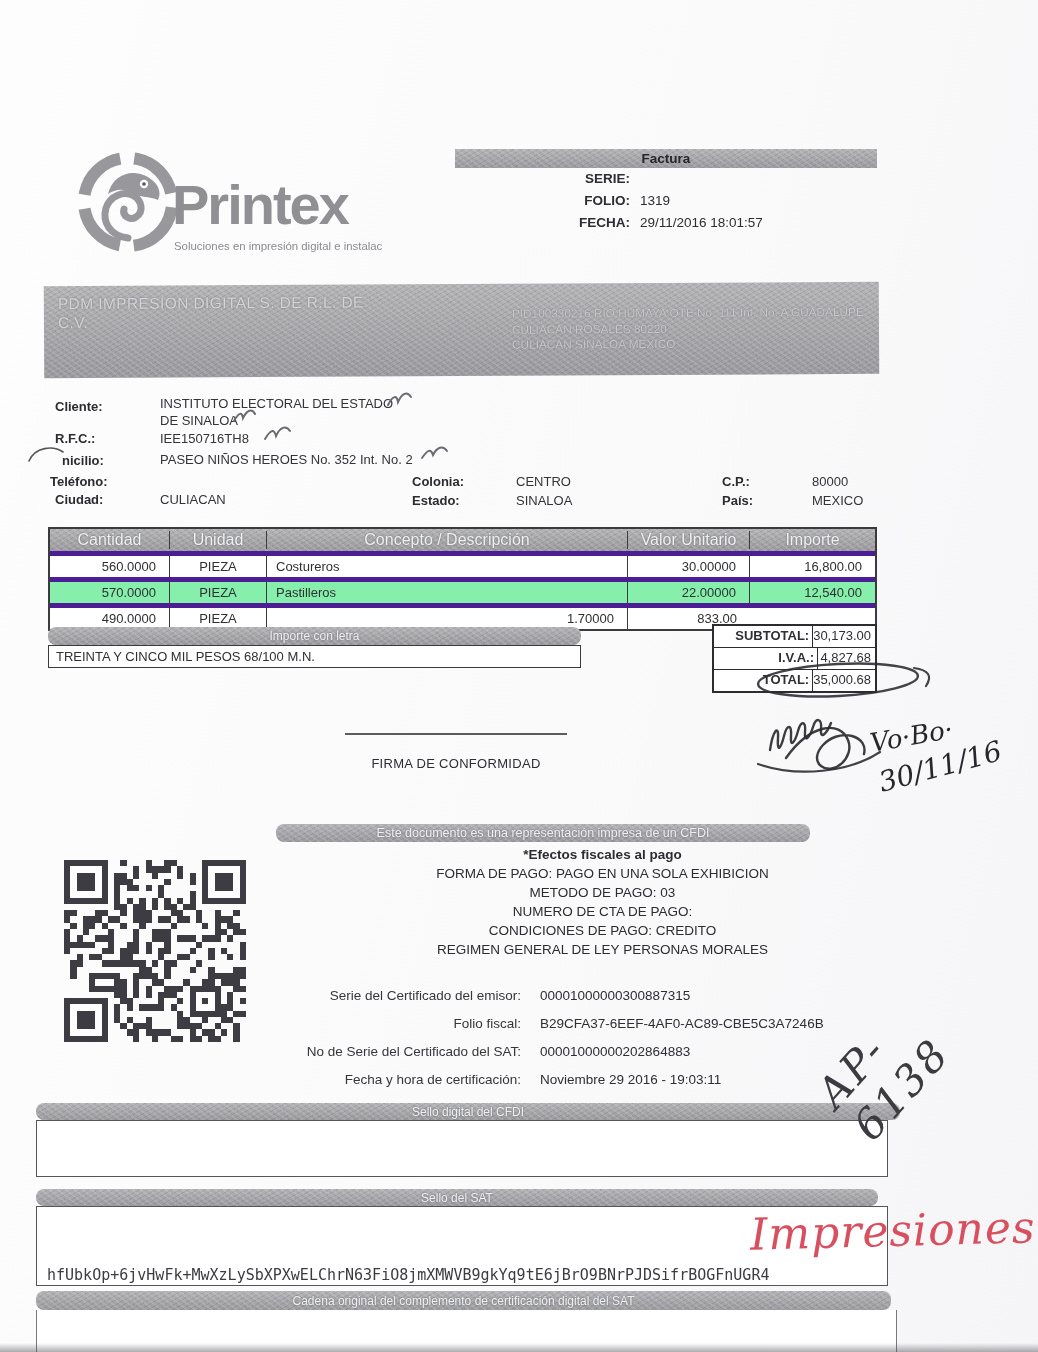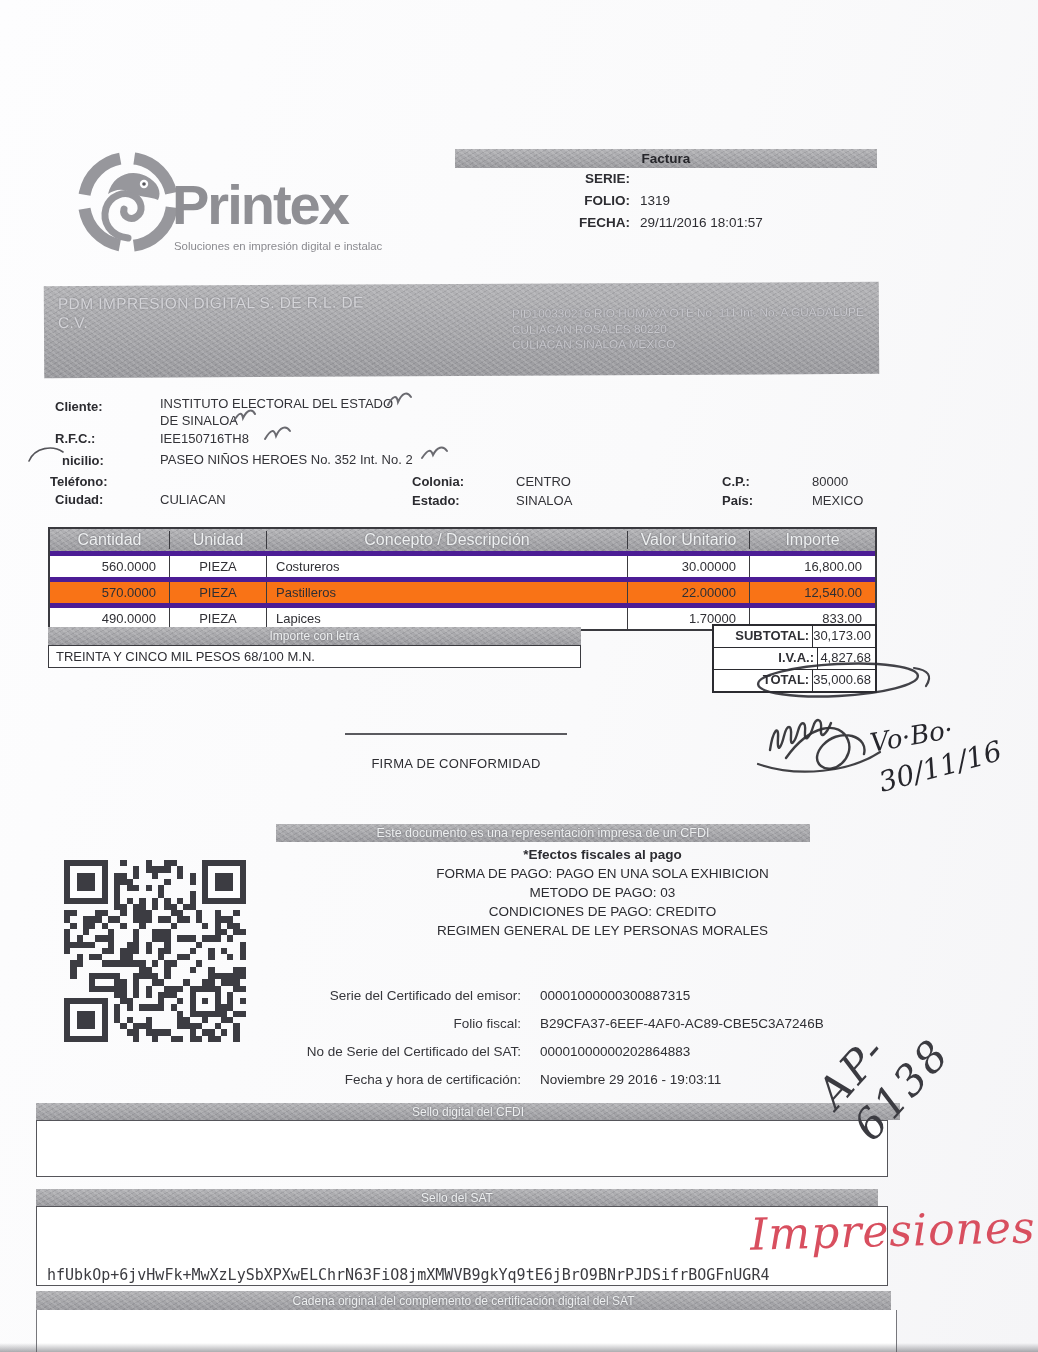--- a/index.html
+++ b/index.html
@@ -48,21 +48,21 @@
   .cfdi-lines{text-align:center;font-size:13.5px;line-height:19px;color:#2c2c31;}
   .cfdi-lines div:first-child{font-weight:bold;}
   .cert-label{position:absolute;left:160px;width:361px;text-align:right;font-size:13.5px;color:#36363b;}
   .cert-value{position:absolute;left:540px;font-size:13.5px;color:#2e2e33;}
   .mono-box{border:1.3px solid #55555a;background:#fff;box-sizing:border-box;padding:6px 10px 0 10px;
        font-family:"DejaVu Sans Mono",monospace;font-size:15px;line-height:25px;color:#3b3b40;white-space:pre;overflow:hidden;}
   .open-box{border-left:1px solid #77777c;border-right:1px solid #77777c;background:#fff;}
   .hw{font-family:"DejaVu Serif",serif;font-style:italic;fill:#26262c;}
   .hw-red{font-family:"DejaVu Serif",serif;font-style:italic;color:#d84f5f;letter-spacing:1px;}
   .hw-dark{font-family:"DejaVu Serif",serif;font-style:italic;color:#3b3b41;letter-spacing:3px;}
-  .bar-sm{font-size:12px;}
+  .bar-sm{font-size:12px;border-radius:8px;}
   .page-bottom{background:linear-gradient(180deg,rgba(130,130,136,0),rgba(90,90,97,.5));}
 </style>
 </head>
 <body>
 
 <div class="page">
 
   <svg class="abs" style="left:72px;top:140px" width="310" height="130" viewBox="0 0 310 130">
     <circle cx="56" cy="62" r="44" fill="none" stroke="#97979c" stroke-width="12" stroke-dasharray="54 14" transform="rotate(12 56 62)"></circle>
     <path d="M56 98 C38 96 30 82 34 68 C38 56 52 50 62 56 C70 61 72 72 64 77 C58 81 50 76 52 69" fill="none" stroke="#97979c" stroke-width="7" stroke-linecap="round"></path>
@@ -137,31 +137,30 @@
       <div class="c hc">Valor Unitario</div>
       <div class="c hc">Importe</div>
     </div>
     <div class="grow brow" style="background:#fff">
       <div class="c num">560.0000</div>
       <div class="c ctr">PIEZA</div>
       <div class="c txt">Costureros</div>
       <div class="c num">30.00000</div>
       <div class="c num">16,800.00</div>
     </div>
-    <div class="grow brow" style="background:#f97316">
+    <div class="grow brow" style="background:#86efac">
       <div class="c num">570.0000</div>
       <div class="c ctr">PIEZA</div>
       <div class="c txt">Pastilleros</div>
       <div class="c num">22.00000</div>
       <div class="c num">12,540.00</div>
     </div>
     <div class="grow brow" style="background:#fff">
       <div class="c num">490.0000</div>
       <div class="c ctr">PIEZA</div>
-      <div class="c txt">Lapices</div>
       <div class="c num">1.70000</div>
       <div class="c num">833.00</div>
     </div>
   </div>
 
   <div class="abs bar bar-sm" style="left:48px;top:627px;width:533px;height:18px">Importe con letra</div>
   <div class="abs words-box" style="left:48px;top:645px;width:533px;height:23px">TREINTA Y CINCO MIL PESOS 68/100 M.N.</div>
 
   <div class="totals">
     <div class="trow">
@@ -189,20 +188,21 @@
   </svg>
 
   <div class="abs firma-line" style="left:345px;top:733px;width:222px;height:0"></div>
   <div class="abs firma-text" style="left:345px;top:756px;width:222px">FIRMA DE CONFORMIDAD</div>
 
   <div class="abs bar bar-sm" style="left:276px;top:824px;width:534px;height:18px;font-size:12.5px">Este documento es una representación impresa de un CFDI</div>
   <div class="abs cfdi-lines" style="left:330px;top:845px;width:545px">
     <div>*Efectos fiscales al pago</div>
     <div>FORMA DE PAGO: PAGO EN UNA SOLA EXHIBICION</div>
     <div>METODO DE PAGO: 03</div>
+    <div>NUMERO DE CTA DE PAGO:</div>
     <div>CONDICIONES DE PAGO: CREDITO</div>
     <div>REGIMEN GENERAL DE LEY PERSONAS MORALES</div>
   </div>
 
   <svg id="qr-svg" class="abs" style="left:64px;top:860px" width="182" height="182" viewBox="0 0 29 29" shape-rendering="crispEdges">
       <rect x="9" y="0" width="1" height="1" fill="#3c3c42"></rect>
       <rect x="13" y="0" width="1" height="1" fill="#3c3c42"></rect>
       <rect x="16" y="0" width="1" height="1" fill="#3c3c42"></rect>
       <rect x="17" y="0" width="1" height="1" fill="#3c3c42"></rect>
       <rect x="11" y="1" width="1" height="1" fill="#3c3c42"></rect>

